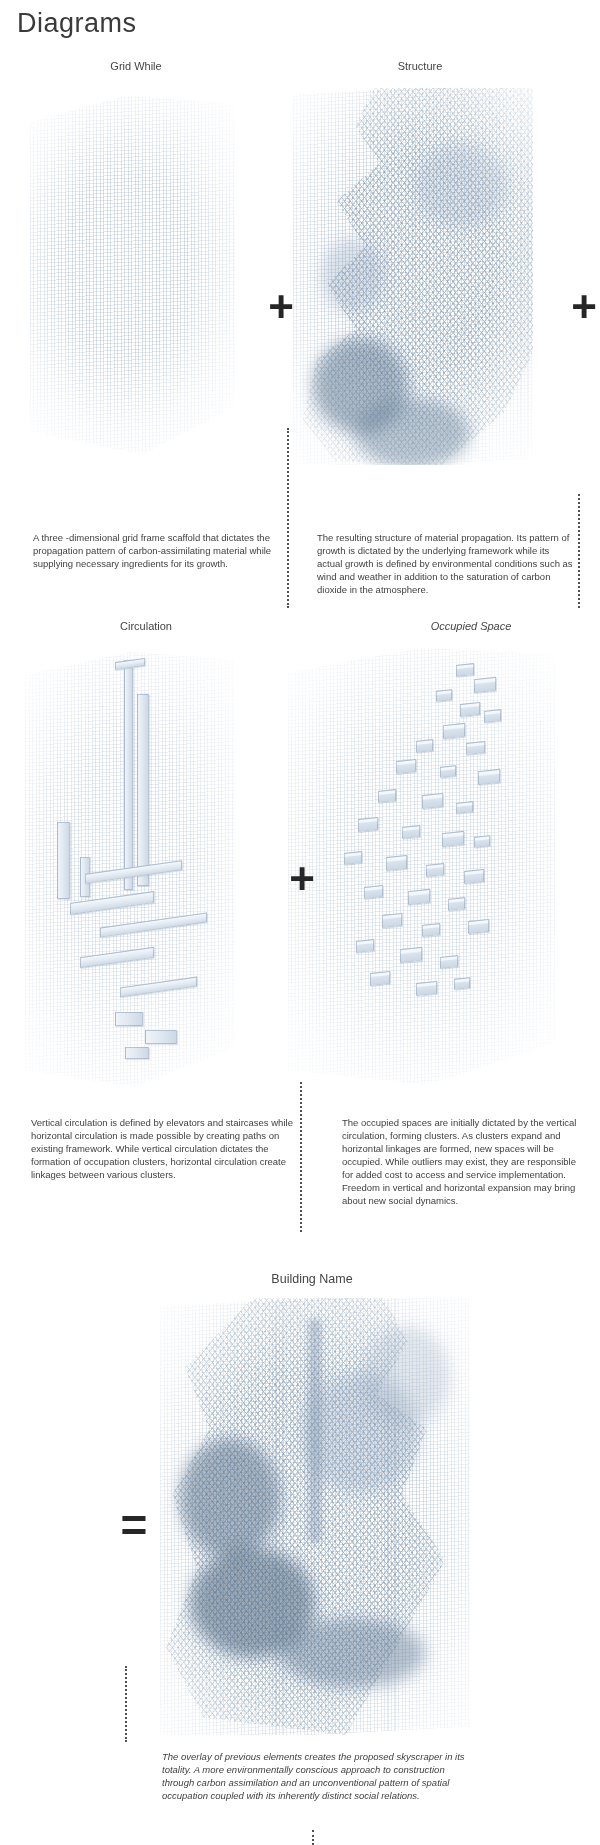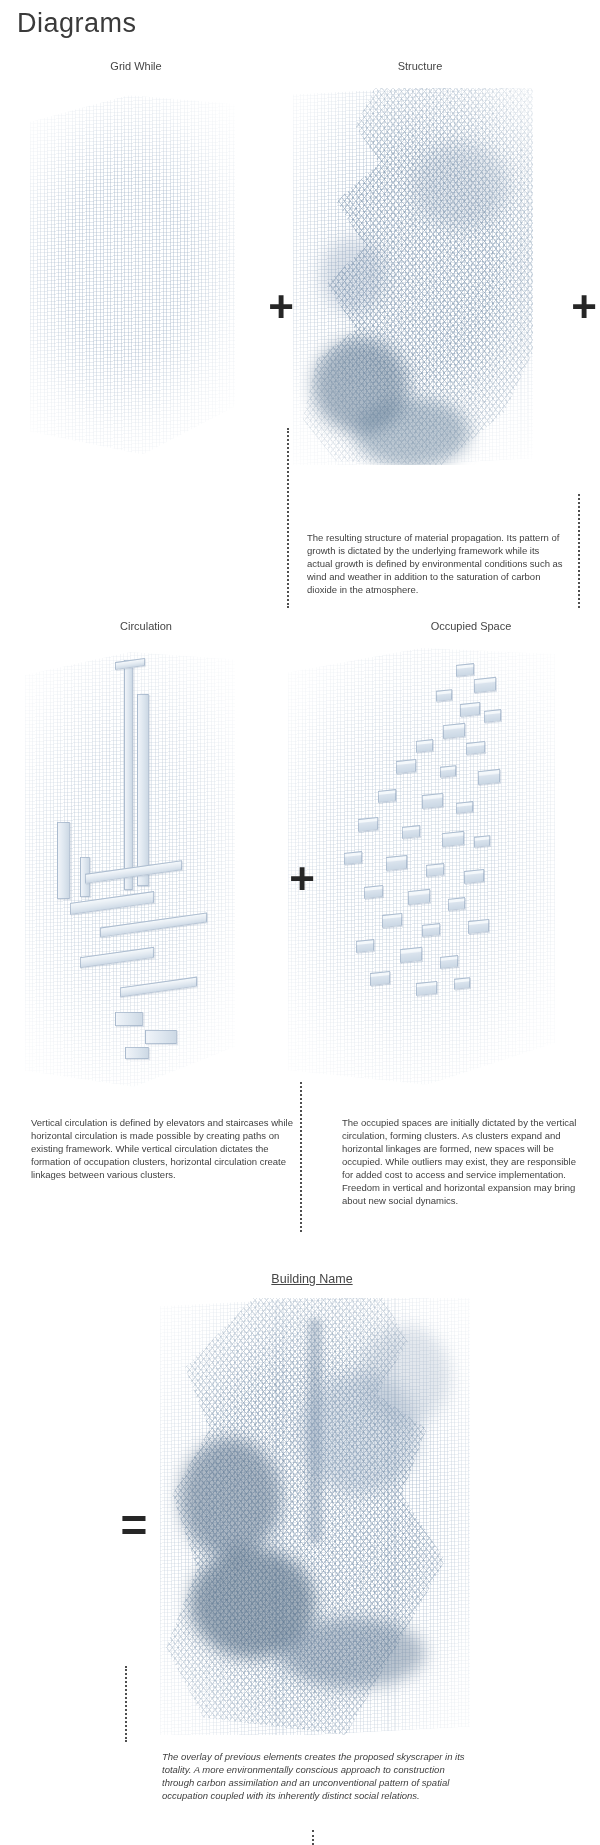--- a/index.html
+++ b/index.html
@@ -91,24 +91,25 @@
     <div class="blob" style="left:120px;top:55px;width:95px;height:85px;background:rgba(150,170,192,.28);"></div>
     <div class="blob" style="left:28px;top:150px;width:65px;height:75px;background:rgba(138,158,184,.3);"></div>
   </div>
 
   <div class="op op-plus" style="left:256px;top:282px;">+</div>
   <div class="op op-plus" style="left:559px;top:282px;">+</div>
 
   <div class="vdots" style="left:287px;top:428px;height:180px;"></div>
   <div class="vdots" style="left:578px;top:494px;height:114px;"></div>
 
-  <div class="caption" style="left:307px;top:531px;width:256px;">The resulting structure of material propagation. Its pattern of growth is dictated by the underlying framework while its actual growth is defined by environmental conditions such as wind and weather in addition to the saturation of carbon dioxide in the atmosphere.</div>
+  <div class="caption" style="left:33px;top:531px;width:248px;">A three -dimensional grid frame scaffold that dictates the propagation pattern of carbon-assimilating material while supplying necessary ingredients for its growth.</div>
+  <div class="caption" style="left:317px;top:531px;width:256px;">The resulting structure of material propagation. Its pattern of growth is dictated by the underlying framework while its actual growth is defined by environmental conditions such as wind and weather in addition to the saturation of carbon dioxide in the atmosphere.</div>
 
   <div class="label" style="left:46px;top:620px;">Circulation</div>
-  <div class="label" style="left:371px;top:620px;">Occupied Space</div>
+  <div class="label" style="left:371px;top:620px;font-style:italic;">Occupied Space</div>
 
   <div class="fig fig-circulation" style="left:25px;top:652px;width:210px;height:435px;">
     <div class="tex"></div>
     <div id="circulation-bars">
         <div class="bar" style="left: 99px; top: 8px; width: 7px; height: 228px;"></div>
         <div class="bar h" style="left: 90px; top: 8px; width: 28px; height: 6px;"></div>
         <div class="bar" style="left: 112px; top: 42px; width: 10px; height: 190px;"></div>
         <div class="bar" style="left: 32px; top: 170px; width: 11px; height: 75px;"></div>
         <div class="bar" style="left: 55px; top: 205px; width: 8px; height: 38px;"></div>
         <div class="bar h" style="left: 60px; top: 215px; width: 95px; height: 8px;"></div>
@@ -161,21 +162,21 @@
         <div class="cube" style="left: 166px; top: 330px; width: 14px; height: 9px;"></div>
       </div>
   </div>
 
   <div class="op op-plus" style="left:277px;top:854px;">+</div>
   <div class="vdots" style="left:300px;top:1082px;height:150px;"></div>
 
   <div class="caption" style="left:31px;top:1116px;width:268px;">Vertical circulation is defined by elevators and staircases while horizontal circulation is made possible by creating paths on existing framework. While vertical circulation dictates the formation of occupation clusters, horizontal circulation create linkages between various clusters.</div>
   <div class="caption" style="left:342px;top:1116px;width:246px;">The occupied spaces are initially dictated by the vertical circulation, forming clusters. As clusters expand and horizontal linkages are formed, new spaces will be occupied. While outliers may exist, they are responsible for added cost to access and service implementation. Freedom in vertical and horizontal expansion may bring about new social dynamics.</div>
 
-  <div class="label label-bn" style="left:212px;top:1272px;text-decoration:underline;">Building Name</div>
+  <div class="label label-bn" style="left:212px;top:1272px;">Building Name</div>
 
   <div class="fig fig-building" style="left:160px;top:1298px;width:310px;height:437px;">
     <div class="tex"></div>
     <div class="hatch"></div>
     <div class="streak" style="left:148px;top:20px;width:14px;height:225px;background:rgba(118,140,165,.38);"></div>
     <div class="blob" style="left:20px;top:140px;width:100px;height:120px;background:rgba(85,110,136,.5);"></div>
     <div class="blob" style="left:30px;top:250px;width:125px;height:110px;background:rgba(75,100,126,.55);"></div>
     <div class="blob" style="left:120px;top:320px;width:145px;height:70px;background:rgba(95,120,146,.45);"></div>
     <div class="blob" style="left:140px;top:75px;width:120px;height:120px;background:rgba(140,162,186,.32);"></div>
     <div class="blob" style="left:200px;top:28px;width:90px;height:100px;background:rgba(150,170,192,.28);"></div>

